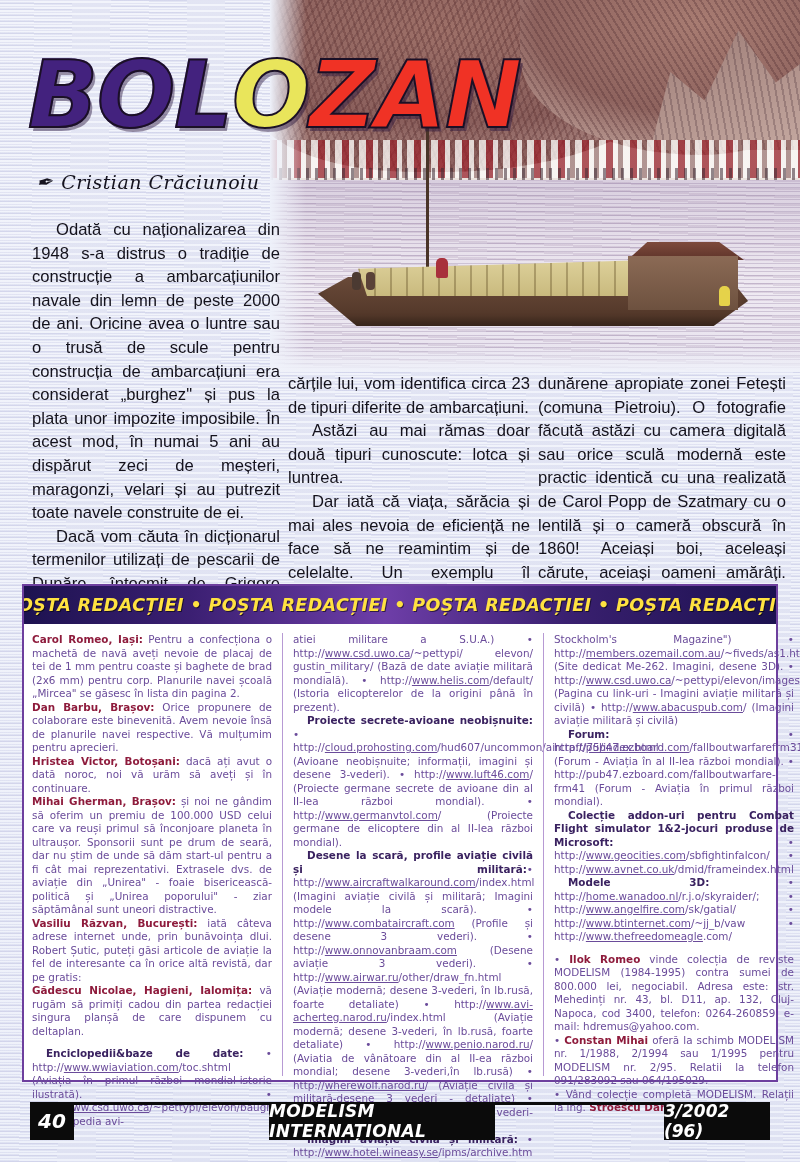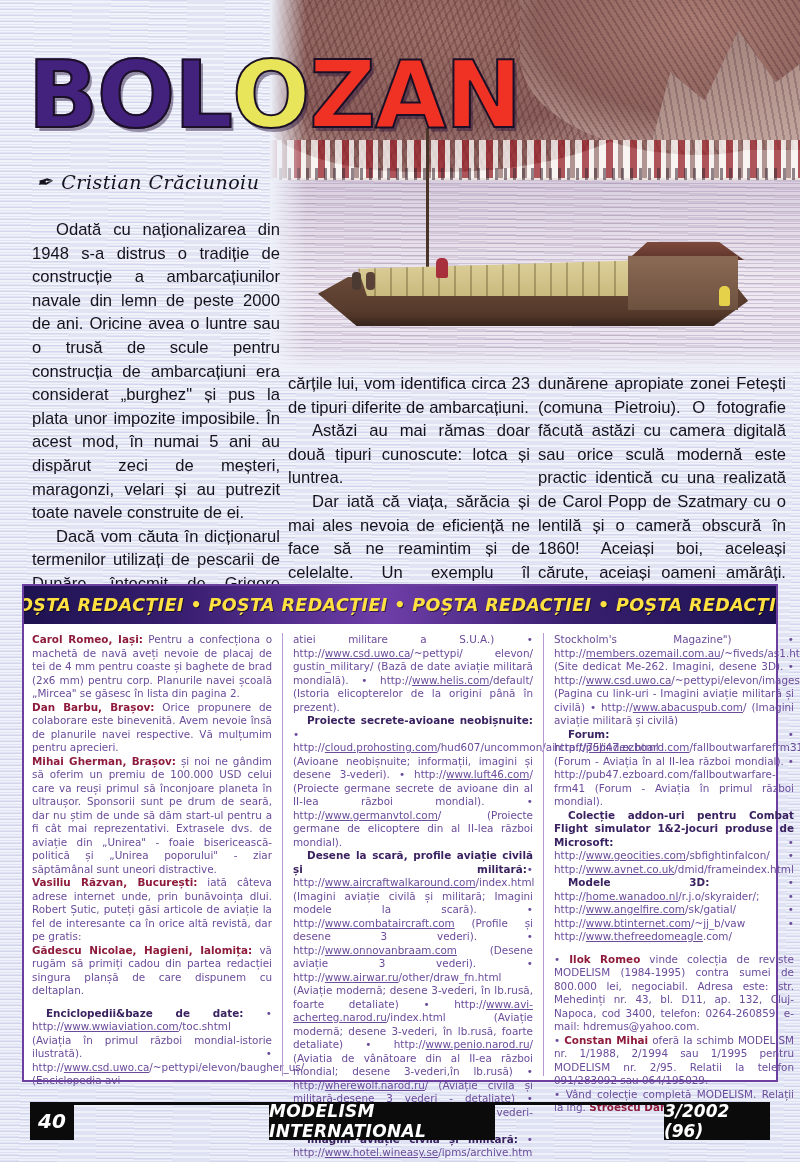--- a/index.html
+++ b/index.html
@@ -116,21 +116,21 @@
   }
   .hero .fade-bottom{
     position:absolute;left:0;bottom:0;width:530px;height:26px;
     background:linear-gradient(0deg, rgba(240,242,250,1), rgba(240,242,250,0));
   }
 
   
   .masthead{
     position:absolute;left:28px;top:48px;width:760px;height:95px;
     font-family:"DejaVu Sans", sans-serif;
-    font-weight:bold;
+    font-weight:bold;font-style:italic;
     font-size:92px;letter-spacing:-1px;line-height:95px;
     white-space:nowrap;
     -webkit-text-stroke:2px #1b1026;
     text-shadow:3px 4px 0 rgba(40,20,60,.45);
   }
   .masthead span{display:inline-block;}
   .m1{color:#43227e;background:linear-gradient(#7a55c0,#2e1560);-webkit-background-clip:text;}
   .m2{color:#e9e55b;}
   .m3{color:#f03225;}
 
@@ -260,22 +260,23 @@
   </div>
 
   <div class="panel">
     <div class="panel-bar">
       <span class="bar-txt">•  POȘTA REDACȚIEI  •  POȘTA REDACȚIEI  •  POȘTA REDACȚIEI  •  POȘTA REDACȚIEI  •</span>
     </div>
 
     <div class="letters">
 
       <div class="lcol">
-        <p><span class="nm">Carol Romeo, Iași:</span><span> Pentru a confecționa o machetă de navă aveți nevoie de placaj de tei de 4 mm pentru coaste și baghete de brad (2x6 mm) pentru corp. Planurile navei școală „Mircea" se găsesc în lista din pagina 2.</span></p>
+        <p><span class="nm">Carol Romeo, Iași:</span><span> Pentru a confecționa o machetă de navă aveți nevoie de placaj de tei de 1 mm pentru coaste și baghete de brad (2x6 mm) pentru corp. Planurile navei școală „Mircea" se găsesc în lista din pagina 2.</span></p>
         <p><span class="nm">Dan Barbu, Brașov:</span><span> Orice propunere de colaborare este binevenită. Avem nevoie însă de planurile navei respective. Vă mulțumim pentru aprecieri.</span></p>
+        <p><span class="nm">Hristea Victor, Botoșani:</span><span> dacă ați avut o dată noroc, noi vă urăm să aveți și în continuare.</span></p>
         <p><span class="nm">Mihai Gherman, Brașov:</span><span> și noi ne gândim să oferim un premiu de 100.000 USD celui care va reuși primul să înconjoare planeta în ultraușor. Sponsorii sunt pe drum de seară, dar nu știm de unde să dăm start-ul pentru a fi cât mai reprezentativi. Extrasele dvs. de aviație din „Unirea" - foaie bisericească-politică și „Unirea poporului" - ziar săptămânal sunt uneori distractive.</span></p>
         <p><span class="nm">Vasiliu Răzvan, București:</span><span> iată câteva adrese internet unde, prin bunăvoința dlui. Robert Șutic, puteți găsi articole de aviație la fel de interesante ca în orice altă revistă, dar pe gratis:</span></p>
         <p><span class="nm">Gădescu Nicolae, Hagieni, Ialomița:</span><span> vă rugăm să primiți cadou din partea redacției singura planșă de care dispunem cu deltaplan.</span></p>
         <div class="sp"></div>
         <p class="ind"><span class="hd">Enciclopedii&amp;baze de date:</span><span> • http://</span><span class="u">www.wwiaviation.com</span><span>/toc.shtml (Aviația în primul război mondial-istorie ilustrată). • http://</span><span class="u">www.csd.uwo.ca</span><span>/~pettypi/elevon/baugher_us/ (Enciclopedia avi-</span></p>
       </div>
 
       <div class="lcol">
         <p><span>atiei militare a S.U.A.) • http://</span><span class="u">www.csd.uwo.ca</span><span>/~pettypi/ elevon/ gustin_military/ (Bază de date aviație militară mondială). • http://</span><span class="u">www.helis.com</span><span>/default/ (Istoria elicopterelor de la origini până în prezent).</span></p>
         <p class="ind"><span class="hd">Proiecte secrete-avioane neobișnuite:</span><span> • http://</span><span class="u">cloud.prohosting.com</span><span>/hud607/uncommon/aircraft/75/index.html (Avioane neobișnuite; informații, imagini și desene 3-vederi). • http://</span><span class="u">www.luft46.com</span><span>/ (Proiecte germane secrete de avioane din al II-lea război mondial). • http://</span><span class="u">www.germanvtol.com</span><span>/ (Proiecte germane de elicoptere din al II-lea război mondial).</span></p>

